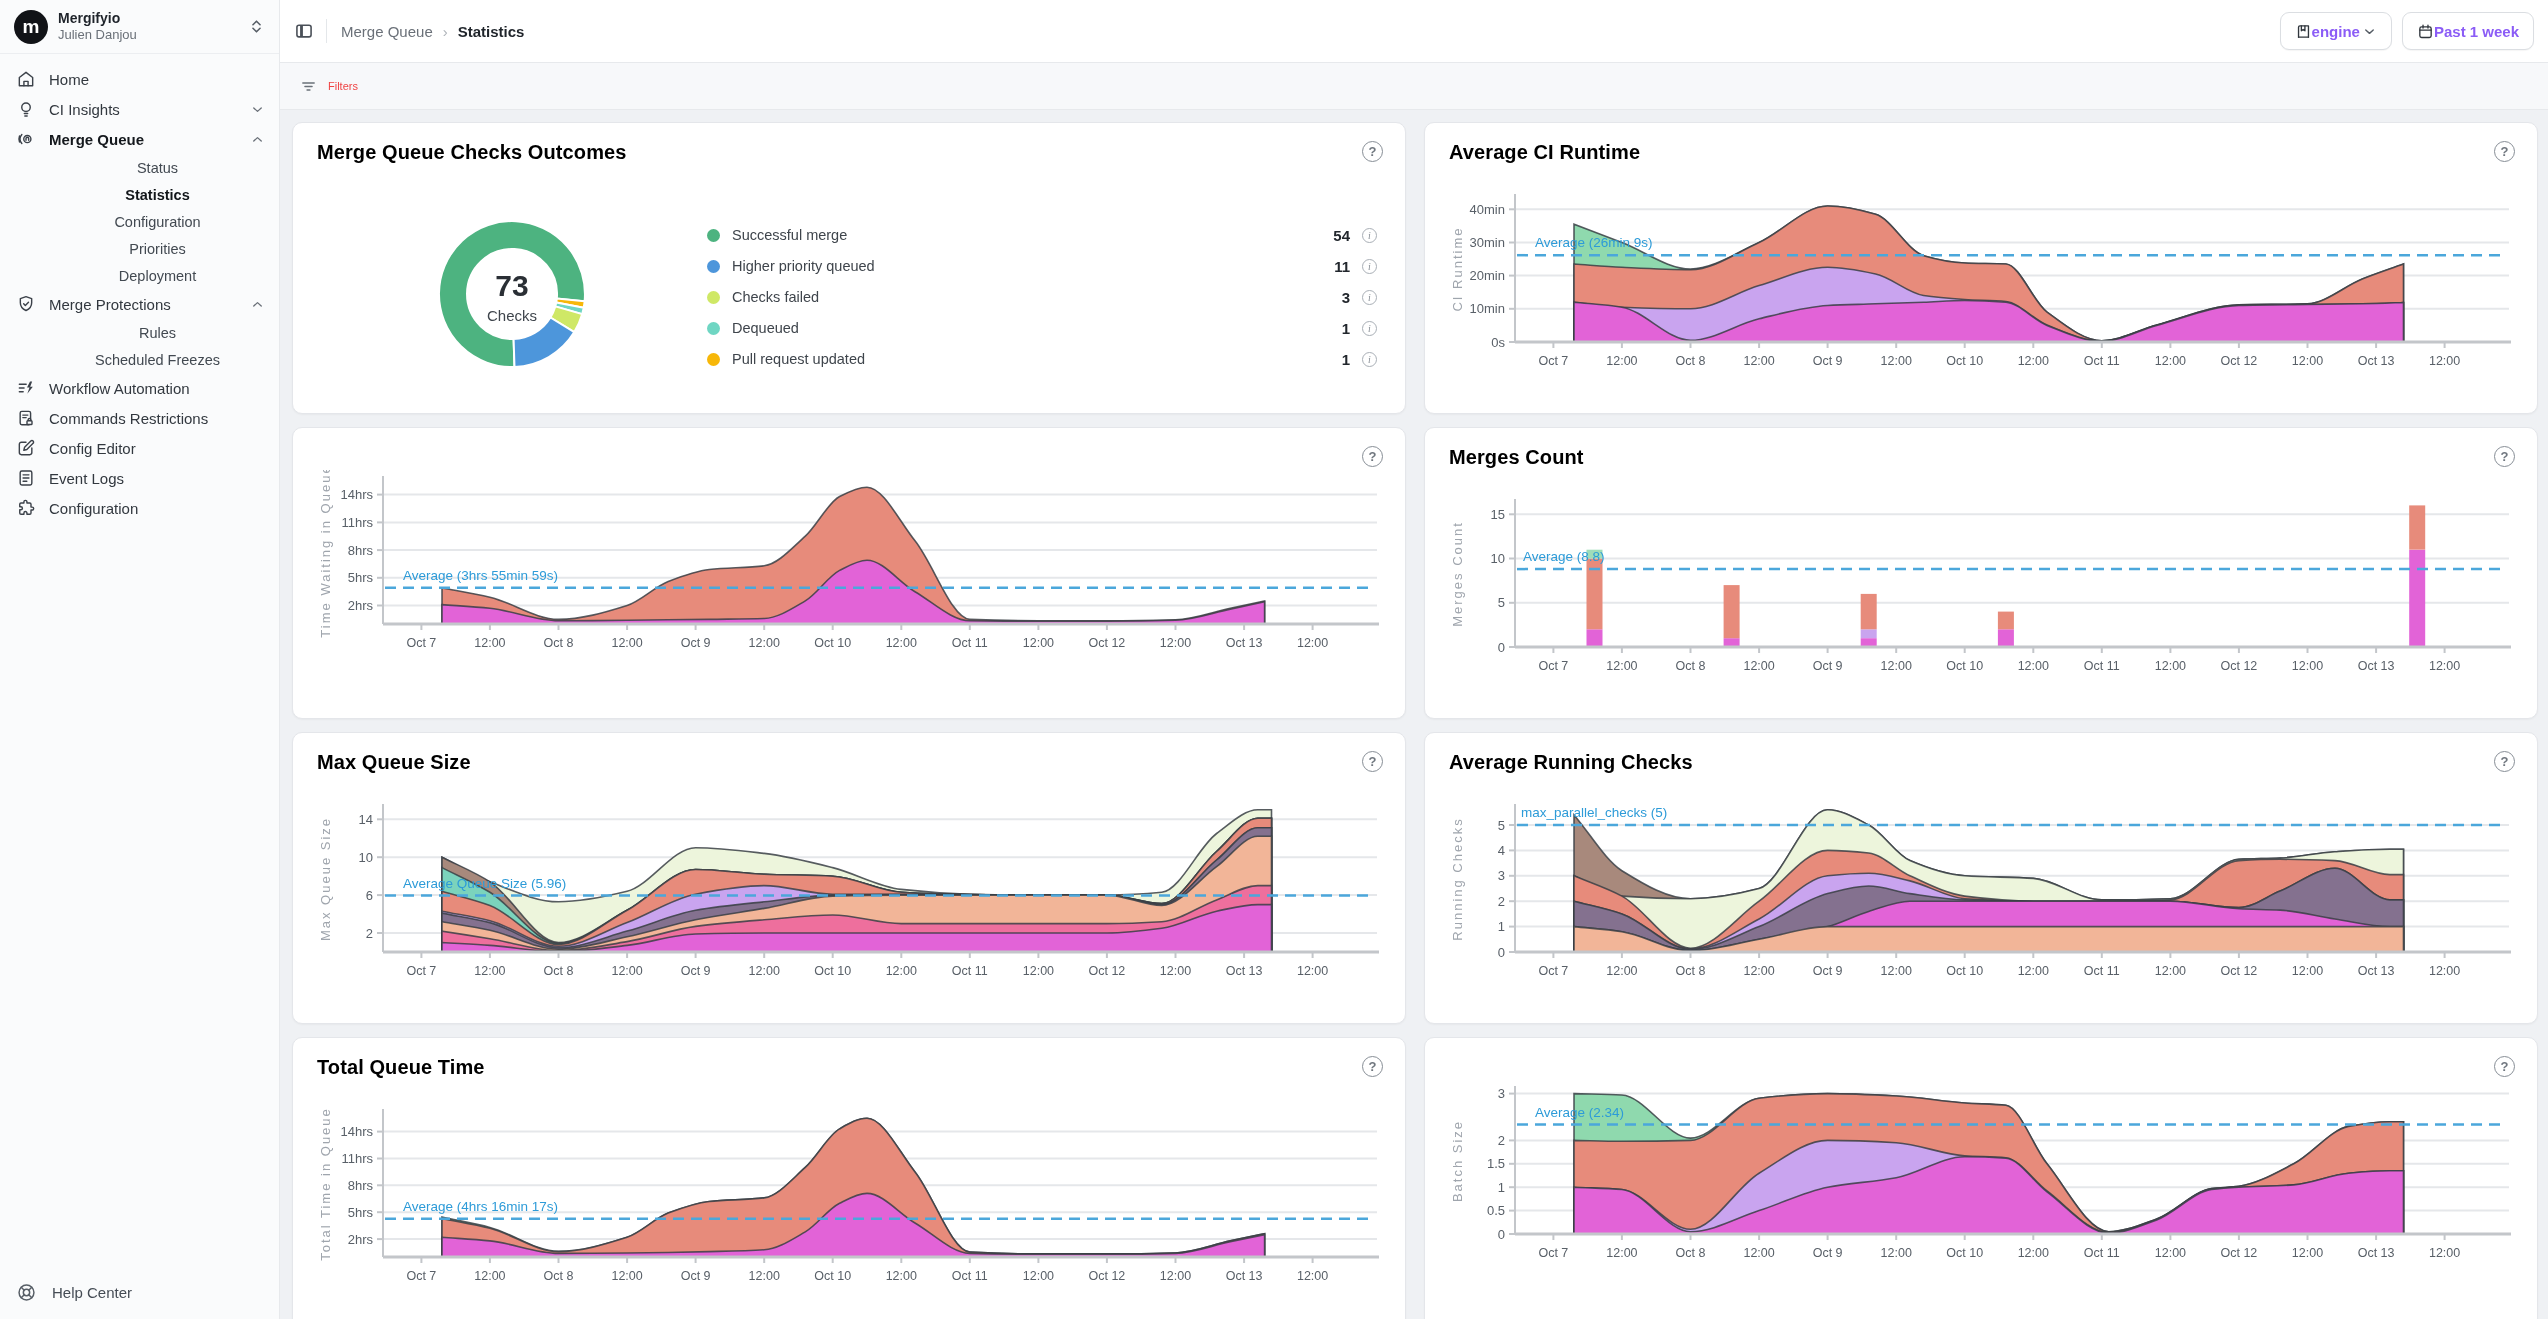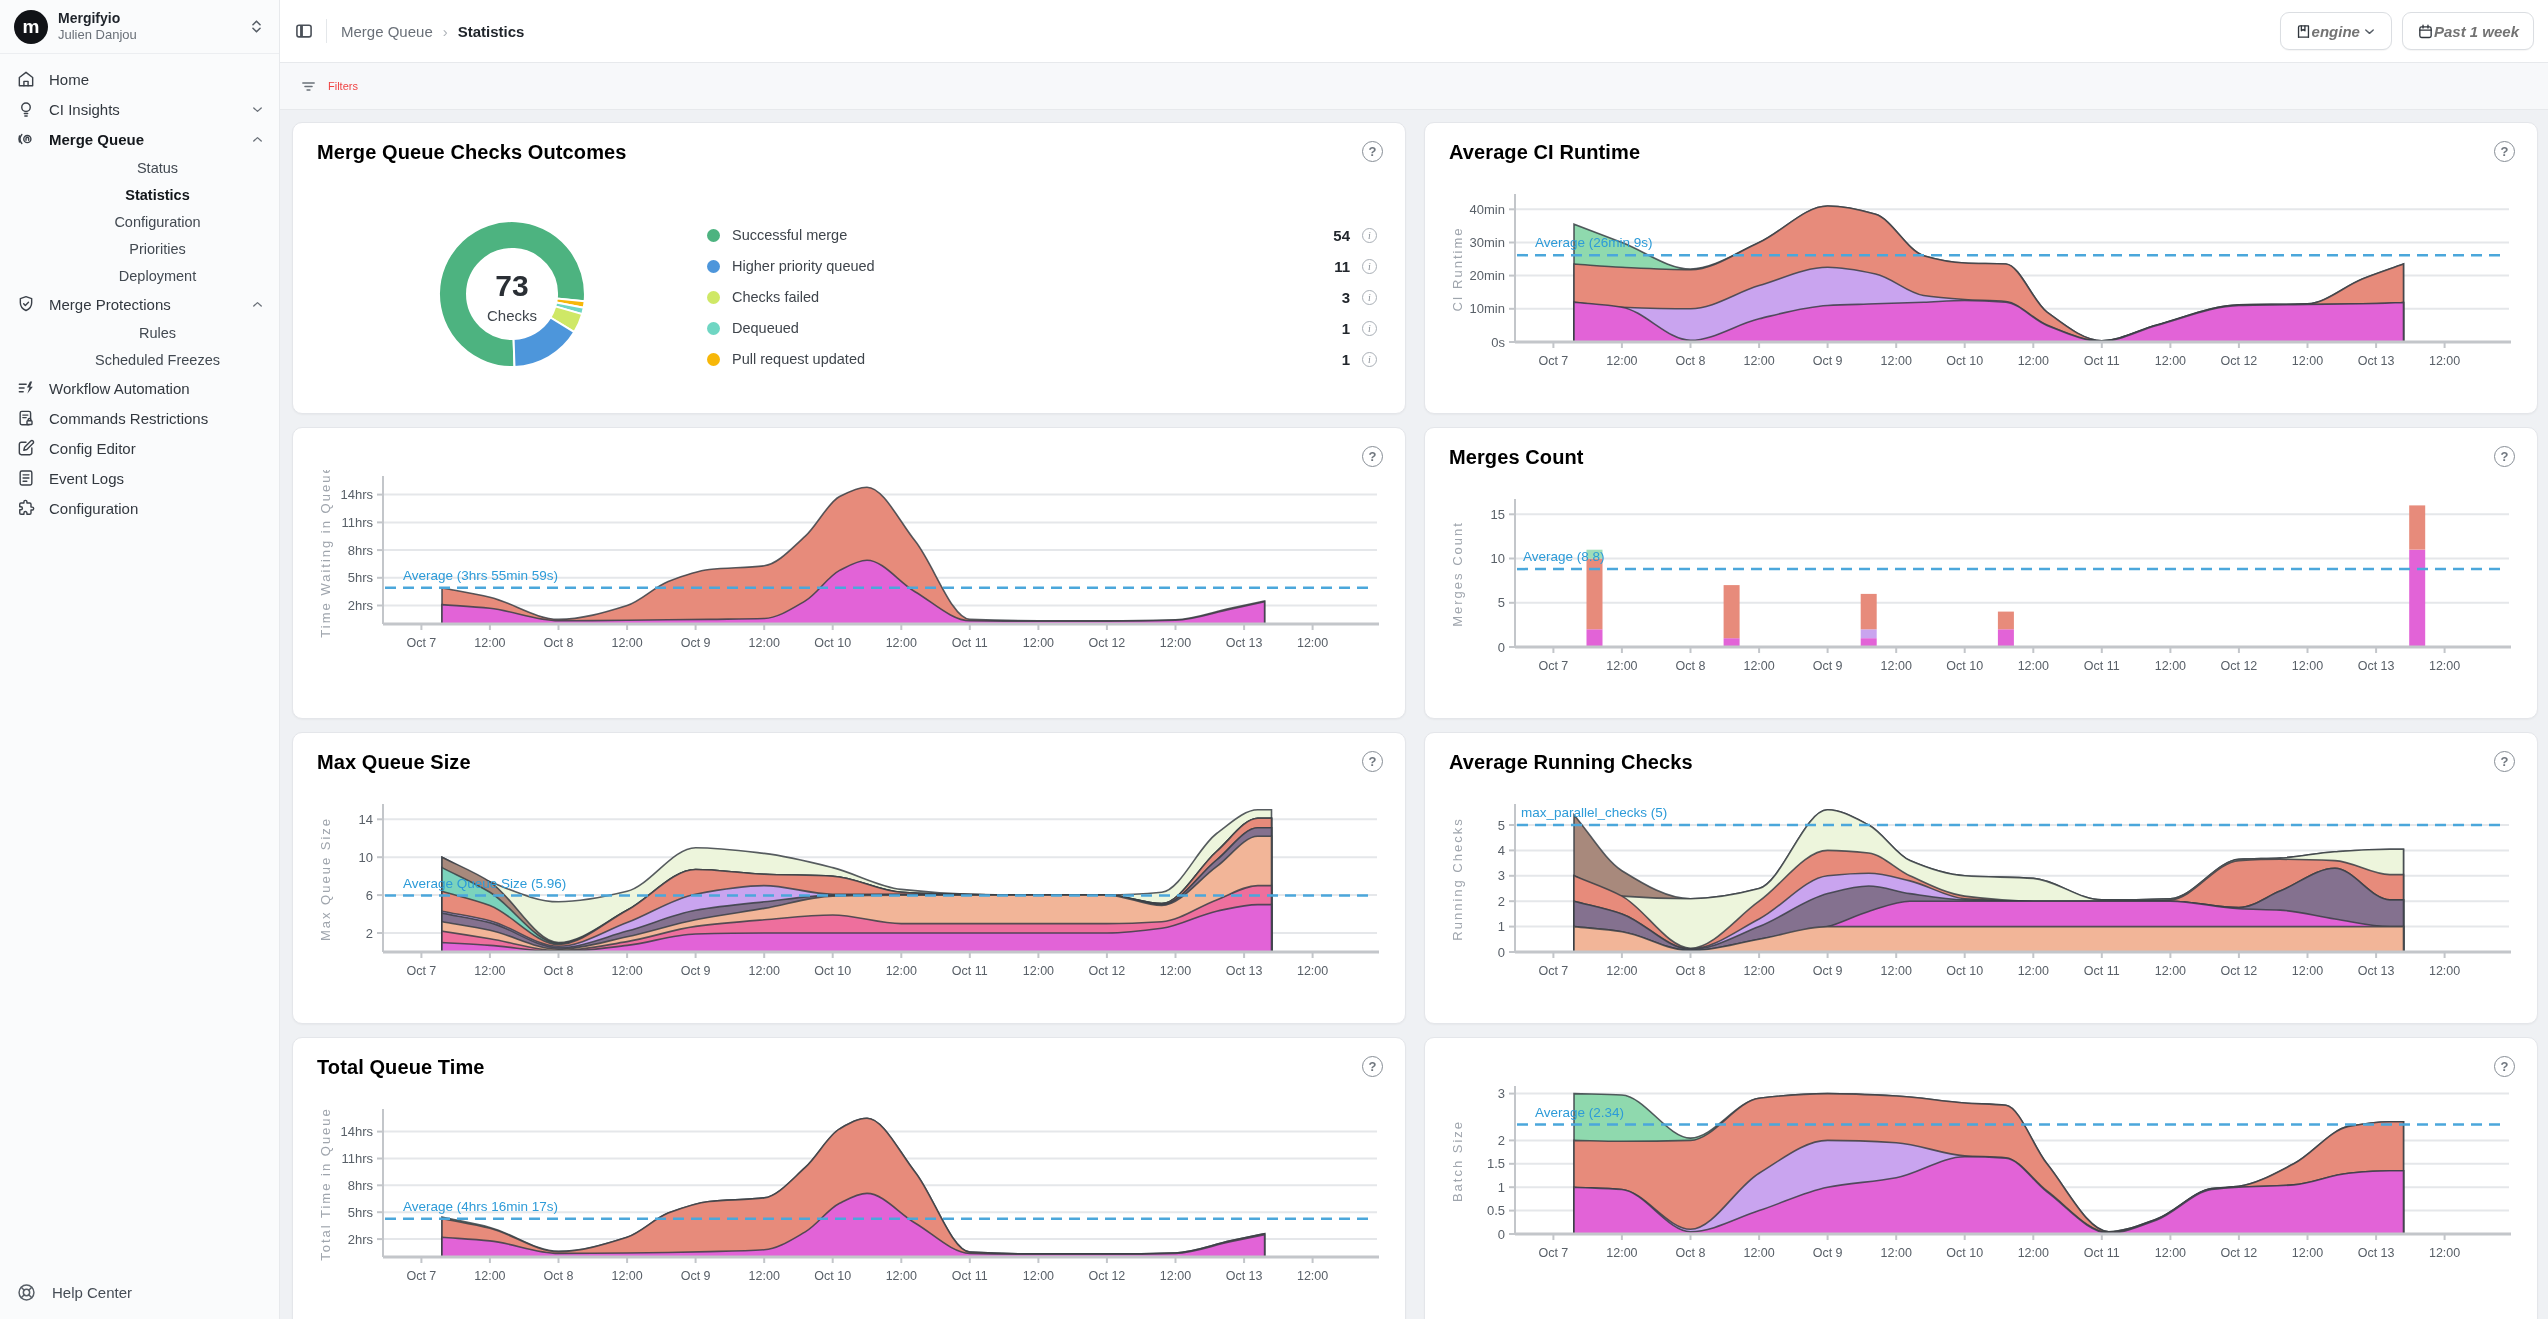--- a/index.html
+++ b/index.html
@@ -56,23 +56,22 @@
   .tb-toggle { display:flex; color:#4A5058; cursor:pointer; padding:2px; }
   .tb-sep { width:1px; height:24px; background:#E4E7EA; margin:0 14px 0 10px; }
   .crumb { display:flex; align-items:center; gap:10px; font-size:15px; }
   .crumb .c1 { color:#6A7078; cursor:pointer; }
   .crumb .c-chev { color:#AFB4BA; font-size:15px; }
   .crumb .c2 { color:#1F242A; font-weight:bold; }
   .tb-right { margin-left:auto; display:flex; gap:10px; }
   .tb-btn {
     height:38px; background:#fff; border:1px solid #DBDEE2; border-radius:9px;
     display:flex; align-items:center; gap:0; padding:0 14px;
-    font-size:15px; font-weight:bold; color:#737373; cursor:pointer;
+    font-size:15px; font-weight:bold; color:#8b5cf6; cursor:pointer;
     box-shadow:0 1px 1px rgba(20,24,30,0.04);
-    font-style:italic;
   }
   .tb-btn .b-icon { display:flex; color:#30363D; }
   .tb-btn .b-chev { display:flex; color:#565D66; margin-left:2px; }
 
   .filterbar {
     height:47px; background:#F7F8FA; border-bottom:1px solid #E7E9EC;
     display:flex; align-items:center; gap:11px; padding:0 20px;
   }
   .filterbar .f-icon { display:flex; color:#6A7078; }
   .filterbar .f-label { font-size:11px; color:#ef4444; font-weight:500; cursor:pointer; }

